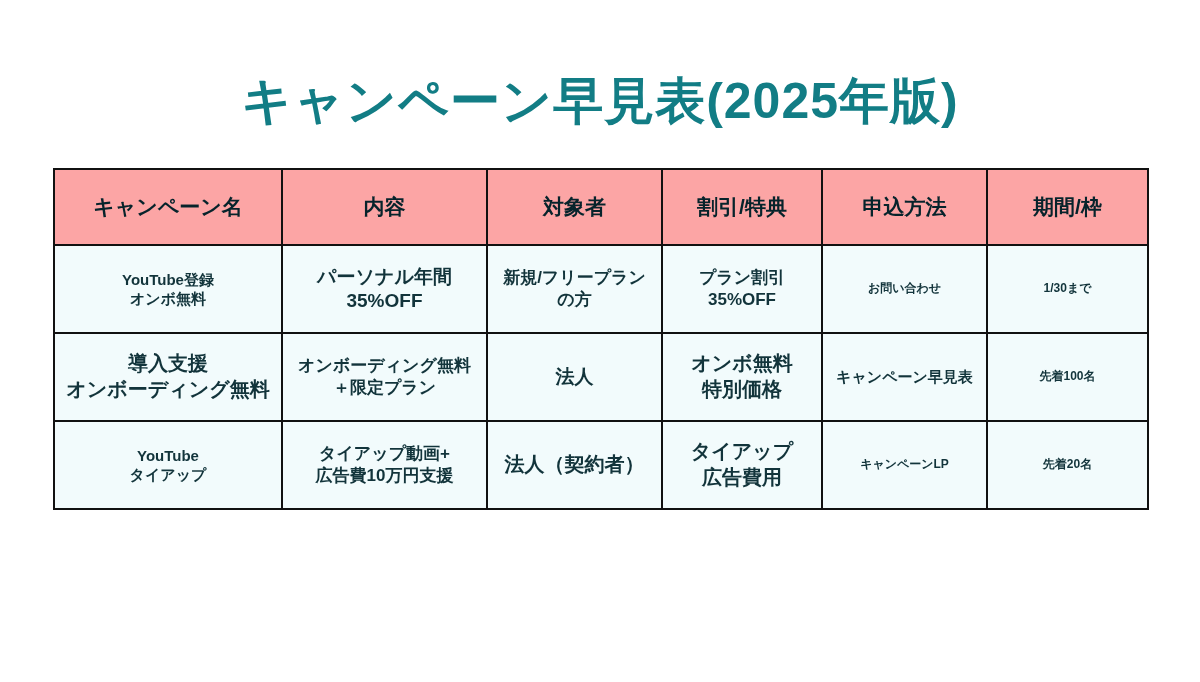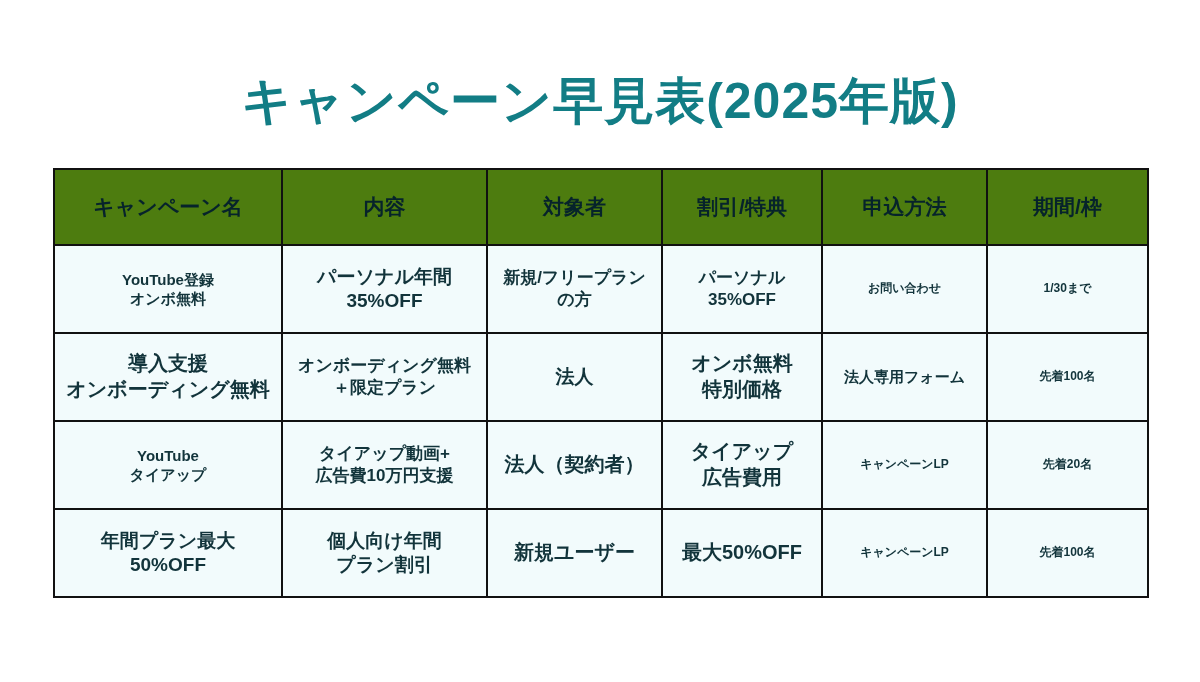--- a/index.html
+++ b/index.html
@@ -47,21 +47,21 @@
   table.campaign-table th,
   table.campaign-table td {
     border: 2px solid #111111;
     text-align: center;
     vertical-align: middle;
     color: #12343b;
     padding: 4px 4px;
     line-height: 1.28;
   }
   table.campaign-table thead th {
-    background: #4d7c0f;
+    background: #fca5a5;
     color: #06232b;
     font-weight: bold;
     height: 66px;
     font-size: 21px;
     margin-left: 43px;
   }
   table.campaign-table tbody td {
     background: #f2fbfc;
     height: 78px;
     font-weight: bold;
@@ -117,21 +117,21 @@
           </td>
           <td class="fs-19">
             <span class="cell-line">パーソナル年間</span>
             <span class="cell-line">35%OFF</span>
           </td>
           <td class="fs-17">
             <span class="cell-line">新規/フリープラン</span>
             <span class="cell-line">の方</span>
           </td>
           <td class="fs-17">
-            <span class="cell-line">パーソナル</span>
+            <span class="cell-line">プラン割引</span>
             <span class="cell-line">35%OFF</span>
           </td>
           <td class="fs-16">お問い合わせ</td>
           <td class="fs-16">1/30まで</td>
         </tr>
 
         <tr>
           <td class="fs-18">
             <span class="cell-line">導入支援</span>
             <span class="cell-line">オンボーディング無料</span>
@@ -140,21 +140,21 @@
             <span class="cell-line">オンボーディング無料</span>
             <span class="cell-line">＋限定プラン</span>
           </td>
           <td class="fs-19">
             <span class="cell-line">法人</span>
           </td>
           <td class="fs-18">
             <span class="cell-line">オンボ無料</span>
             <span class="cell-line">特別価格</span>
           </td>
-          <td class="fs-15">法人専用フォーム</td>
+          <td class="fs-15">キャンペーン早見表</td>
           <td class="fs-16">先着100名</td>
         </tr>
 
         <tr>
           <td class="fs-20">
             <span class="cell-line">YouTube</span>
             <span class="cell-line">タイアップ</span>
           </td>
           <td class="fs-17">
             <span class="cell-line">タイアップ動画+</span>
@@ -164,36 +164,18 @@
             <span class="cell-line">法人（契約者）</span>
           </td>
           <td class="fs-18">
             <span class="cell-line">タイアップ</span>
             <span class="cell-line">広告費用</span>
           </td>
           <td class="fs-16">キャンペーンLP</td>
           <td class="fs-16">先着20名</td>
         </tr>
 
-        <tr>
-          <td class="fs-19">
-            <span class="cell-line">年間プラン最大</span>
-            <span class="cell-line">50%OFF</span>
-          </td>
-          <td class="fs-19">
-            <span class="cell-line">個人向け年間</span>
-            <span class="cell-line">プラン割引</span>
-          </td>
-          <td class="fs-18">
-            <span class="cell-line">新規ユーザー</span>
-          </td>
-          <td class="fs-18">
-            <span class="cell-line">最大50%OFF</span>
-          </td>
-          <td class="fs-16">キャンペーンLP</td>
-          <td class="fs-16">先着100名</td>
-        </tr>
 
       </tbody>
     </table>
   </div>
 
 </div>
 
 </body></html>

